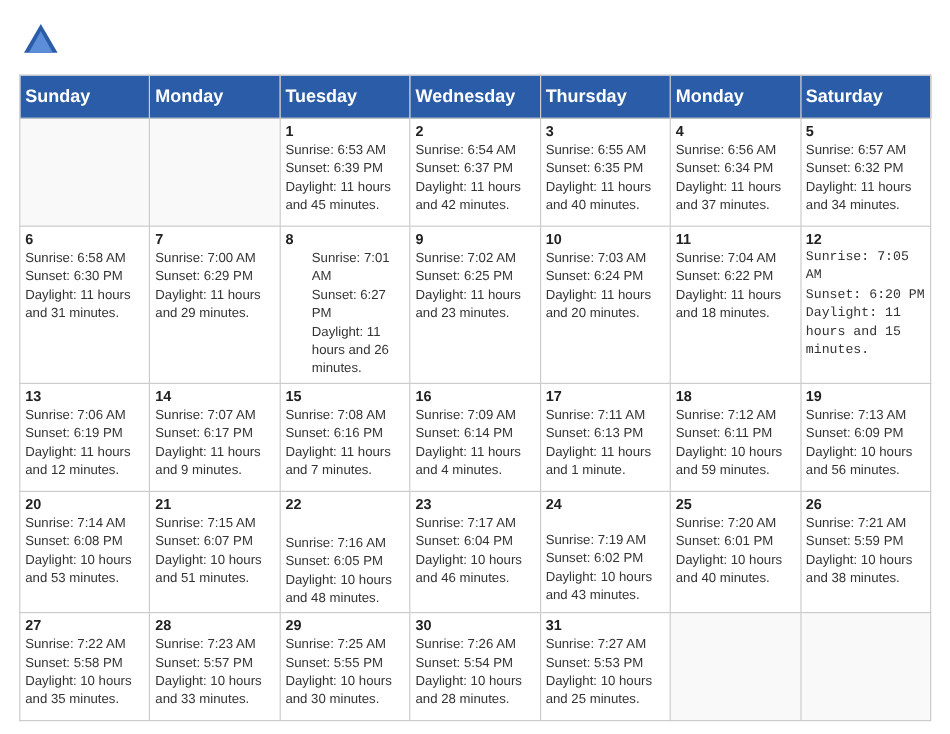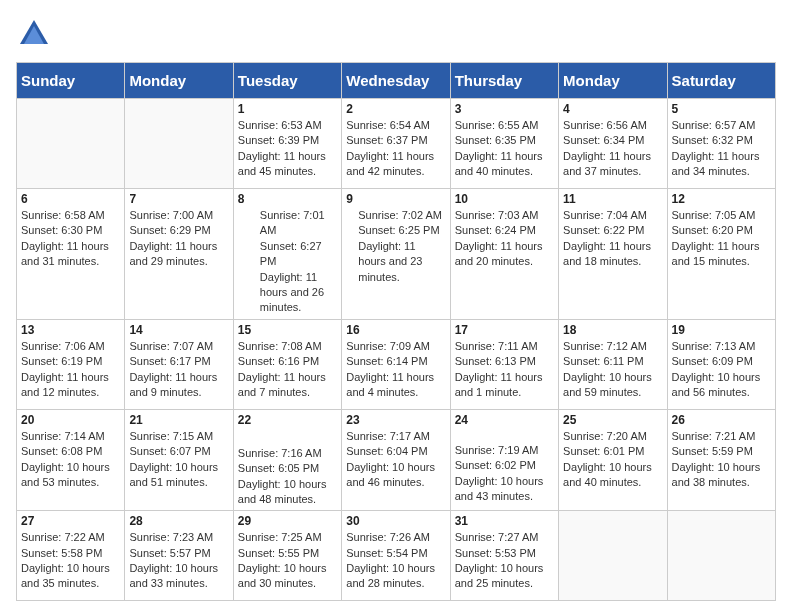--- a/index.html
+++ b/index.html
@@ -156,39 +156,39 @@
 Daylight: 11 hours and 29 minutes.</div>
         </td>
         <td>
           <div class="day-num">8</div>
           <div class="day-info" style="white-space: pre-line; margin-left: 22px;">Sunrise: 7:01 AM
 Sunset: 6:27 PM
 Daylight: 11 hours and 26 minutes.</div>
         </td>
         <td>
           <div class="day-num">9</div>
-          <div class="day-info" style="white-space: pre-line; margin-left: 12px;">Sunrise: 7:02 AM
+          <div class="day-info" style="white-space: pre-line;">Sunrise: 7:02 AM
 Sunset: 6:25 PM
 Daylight: 11 hours and 23 minutes.</div>
         </td>
         <td>
           <div class="day-num">10</div>
           <div class="day-info" style="white-space: pre-line;">Sunrise: 7:03 AM
 Sunset: 6:24 PM
 Daylight: 11 hours and 20 minutes.</div>
         </td>
         <td>
           <div class="day-num">11</div>
           <div class="day-info" style="white-space: pre-line;">Sunrise: 7:04 AM
 Sunset: 6:22 PM
 Daylight: 11 hours and 18 minutes.</div>
         </td>
         <td>
           <div class="day-num">12</div>
-          <div class="day-info" style="white-space: pre-line;">Sunrise: 7:05 AM
+          <div class="day-info" style="white-space: pre-line; font-family: Liberation Mono, monospace;">Sunrise: 7:05 AM
 Sunset: 6:20 PM
 Daylight: 11 hours and 15 minutes.</div>
         </td>
       </tr>
       <tr>
         <td>
           <div class="day-num">13</div>
           <div class="day-info" style="white-space: pre-line;">Sunrise: 7:06 AM
 Sunset: 6:19 PM
 Daylight: 11 hours and 12 minutes.</div>

